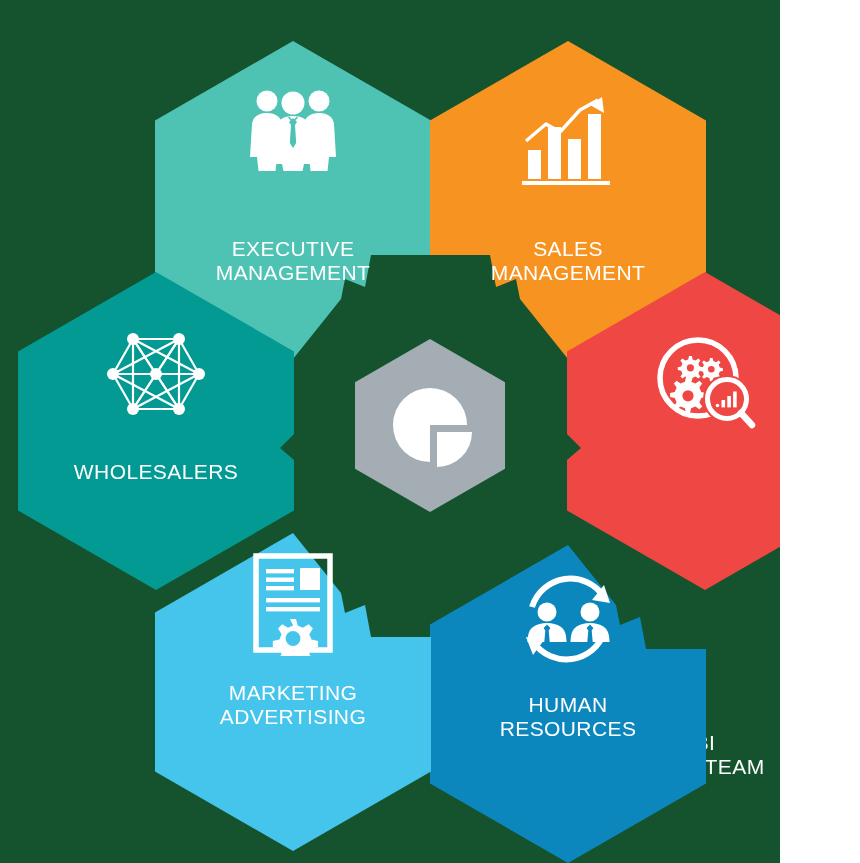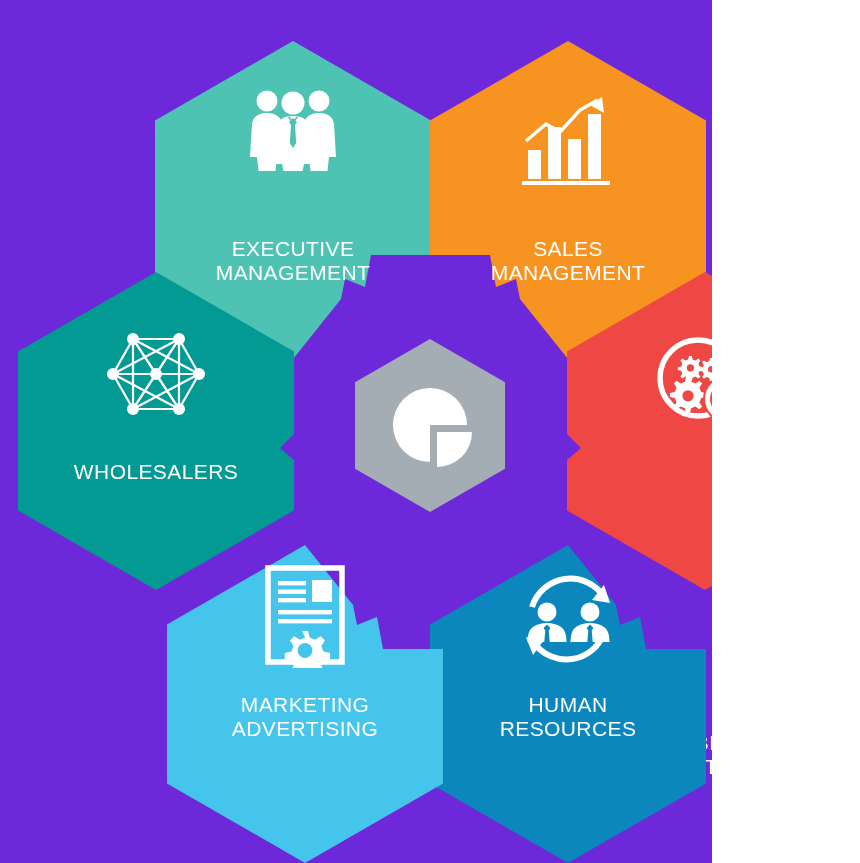--- a/index.html
+++ b/index.html
@@ -5,23 +5,23 @@
   html, body {
     margin: 0;
     padding: 0;
     background: #ffffff;
   }
   body {
     font-family: "Liberation Sans", sans-serif;
   }
   #infographic {
     position: relative;
-    width: 712px;
+    width: 780px;
     height: 863px;
-    background: #6d28d9;
+    background: #14532d;
     overflow: hidden;
   }
   .hex {
     position: absolute;
     width: 276px;
     height: 318px;
   }
   .hex svg {
     display: block;
     width: 100%;
@@ -47,21 +47,21 @@
     left: 50%;
     transform: translateX(-50%);
     pointer-events: none;
   }
 
   
   #hex-exec        { left: 155px; top: 41px;  }
   #hex-sales       { left: 430px; top: 41px;  }
   #hex-bi          { left: 567px; top: 272px; }
   #hex-hr          { left: 430px; top: 545px; }
-  #hex-marketing   { left: 155px; top: 545px; margin-left: 12px; }
+  #hex-marketing   { left: 155px; top: 533px; }
   #hex-wholesalers { left: 18px;  top: 272px; text-decoration: underline; }
 
   
   #hex-center {
     position: absolute;
     left: 355px;
     top: 339px;
     width: 150px;
     height: 173px;
   }

